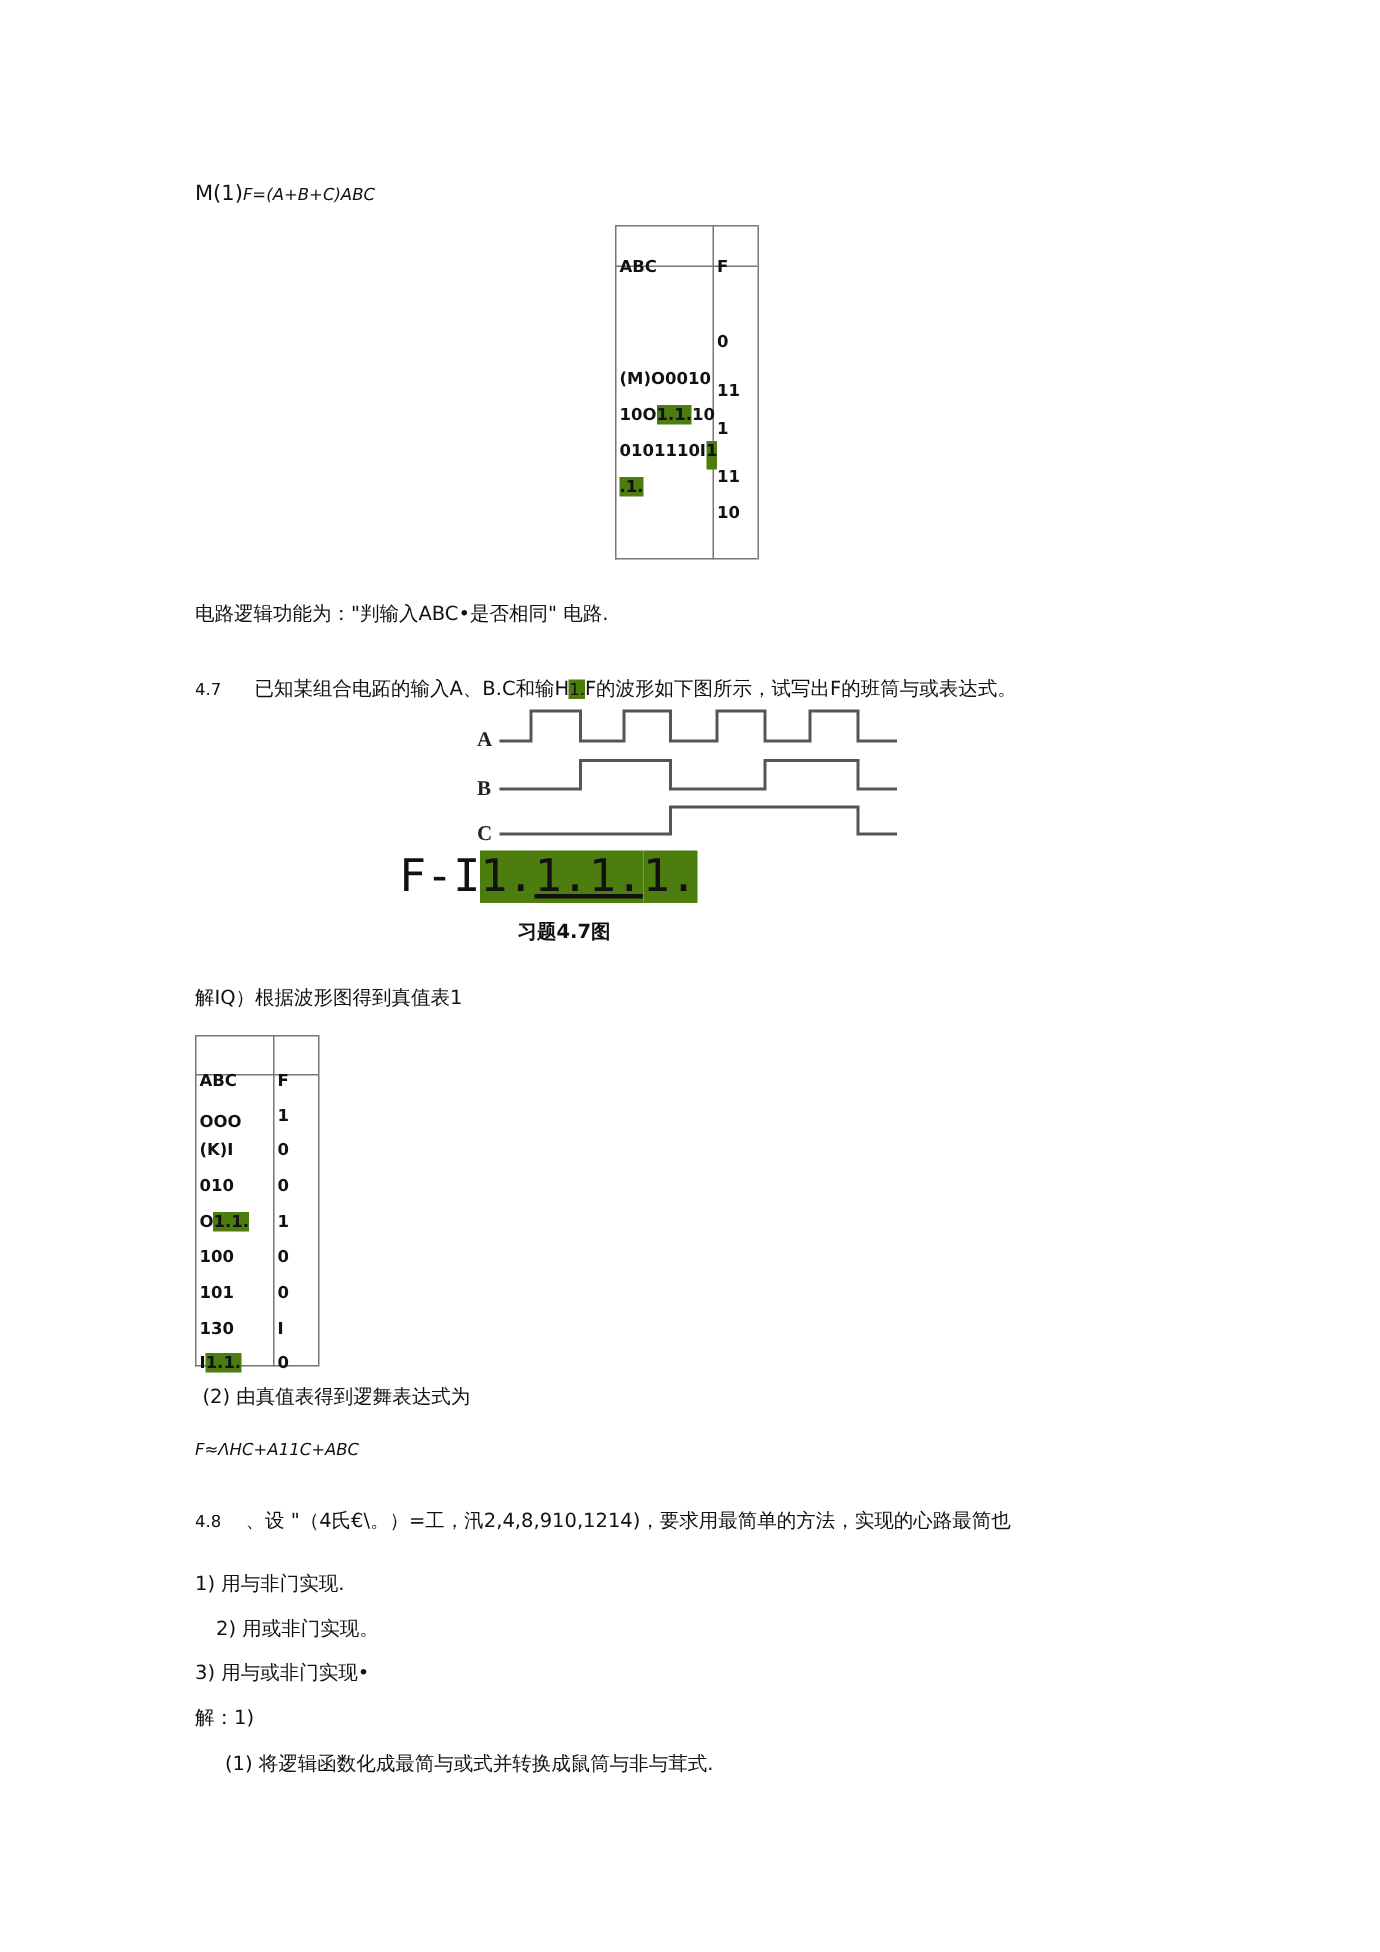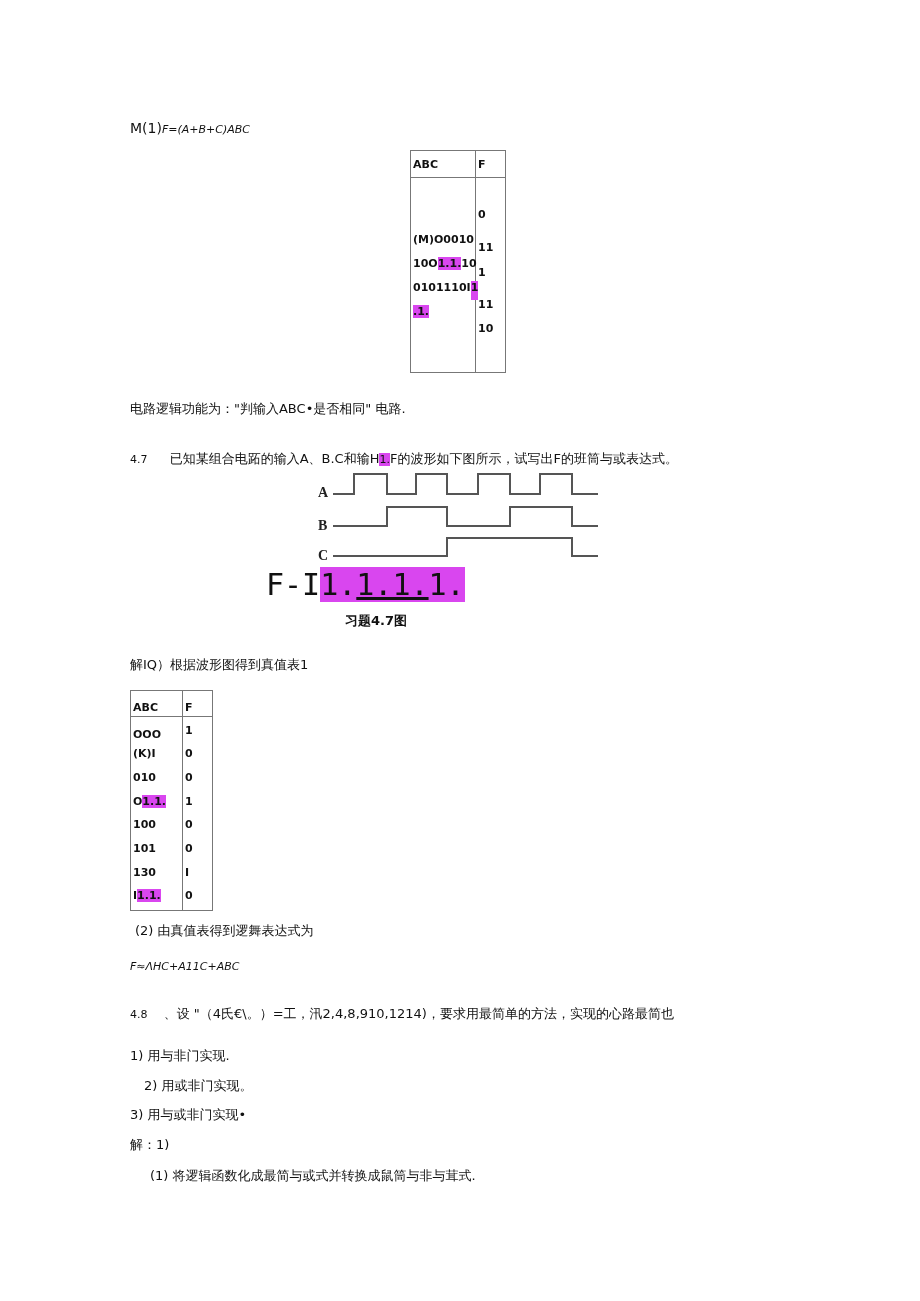--- a/index.html
+++ b/index.html
@@ -1,26 +1,26 @@
 <!DOCTYPE html>
 <html><head>
 <meta charset="utf-8">
 <style>
   html, body { margin: 0; padding: 0; background: #ffffff; }
   body { width: 920px; height: 1301px; position: relative; overflow: hidden;
          font-family: "DejaVu Sans", "Liberation Sans", sans-serif; color: #111; }
   .abs { position: absolute; white-space: nowrap; }
-  .hl { background: #d946ef; }
+  .hl { background: #4d7c0f; }
   .b { font-weight: normal; }
   .it { font-style: italic; font-weight: normal; }
   .t13 { font-size: 13px; }
   .t11 { font-size: 11px; }
   .t14 { font-size: 14px; }
   .tbl-line { position: absolute; background: #777; }
-  .cell { position: absolute; font-size: 11px; font-weight: bold; white-space: nowrap; }
+  .cell { position: absolute; font-size: 11px; font-weight: bold; white-space: nowrap; margin-top: 13px; }
   .mono { font-family: "DejaVu Sans Mono", "Liberation Mono", monospace; }
 </style>
 </head>
 <body>
 
 <div class="abs" style="left:130px; top:118px;">
   <span class="b t14">M(1)</span><span class="it t11">F=(A+B+C)ABC</span>
 </div>
 
 <div>

